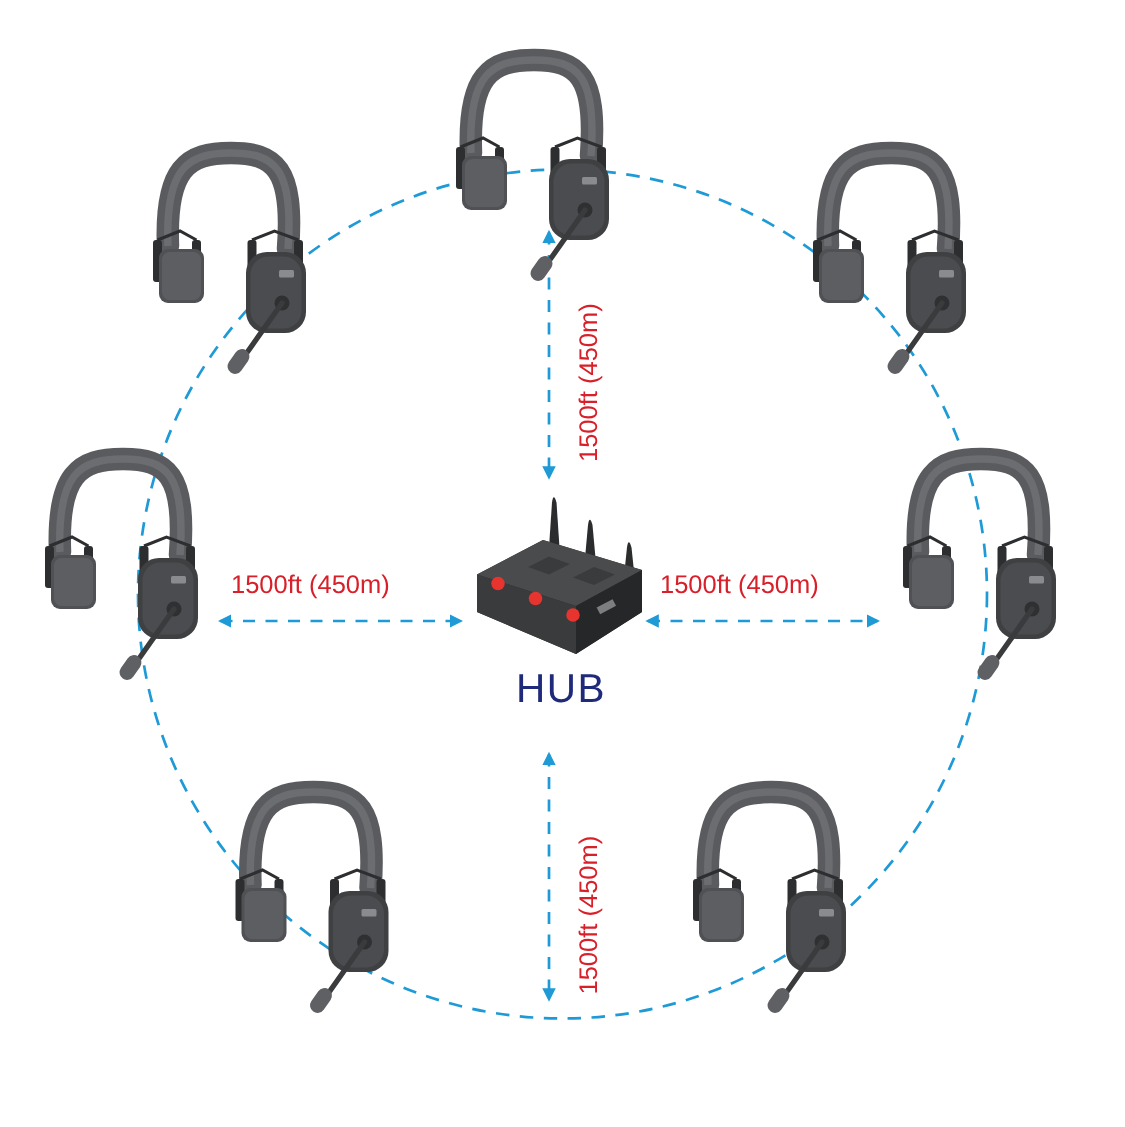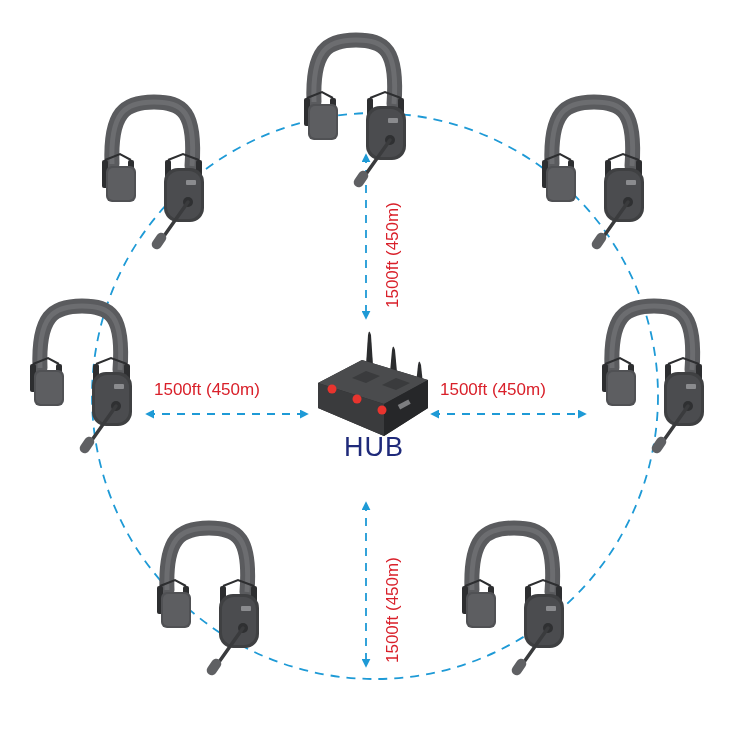--- a/index.html
+++ b/index.html
@@ -80,14 +80,14 @@
       <circle cx="357" cy="399" r="4.5" fill="#e8342e"></circle>
       <circle cx="382" cy="410" r="4.5" fill="#e8342e"></circle>
       <rect x="398" y="402" width="12" height="5" fill="#7d7e80" transform="rotate(-28 404 404)"></rect>
     </g>
   </svg>
 
   <div class="dist-label" style="left:154px; top:380px; color:#d9202a;">1500ft (450m)</div>
   <div class="dist-label" style="left:440px; top:380px; color:#d9202a;">1500ft (450m)</div>
   <div class="dist-label vert" style="left:383px; top:308px; color:#d9202a;">1500ft (450m)</div>
   <div class="dist-label vert" style="left:383px; top:663px; color:#d9202a;">1500ft (450m)</div>
-  <div class="hub-label" style="left:344px; top:432px; color:#1f2a7a;">HUB</div>
+  <div class="hub-label" style="left:344px; top:444px; color:#1f2a7a;">HUB</div>
 </div>
 
 </body></html>

